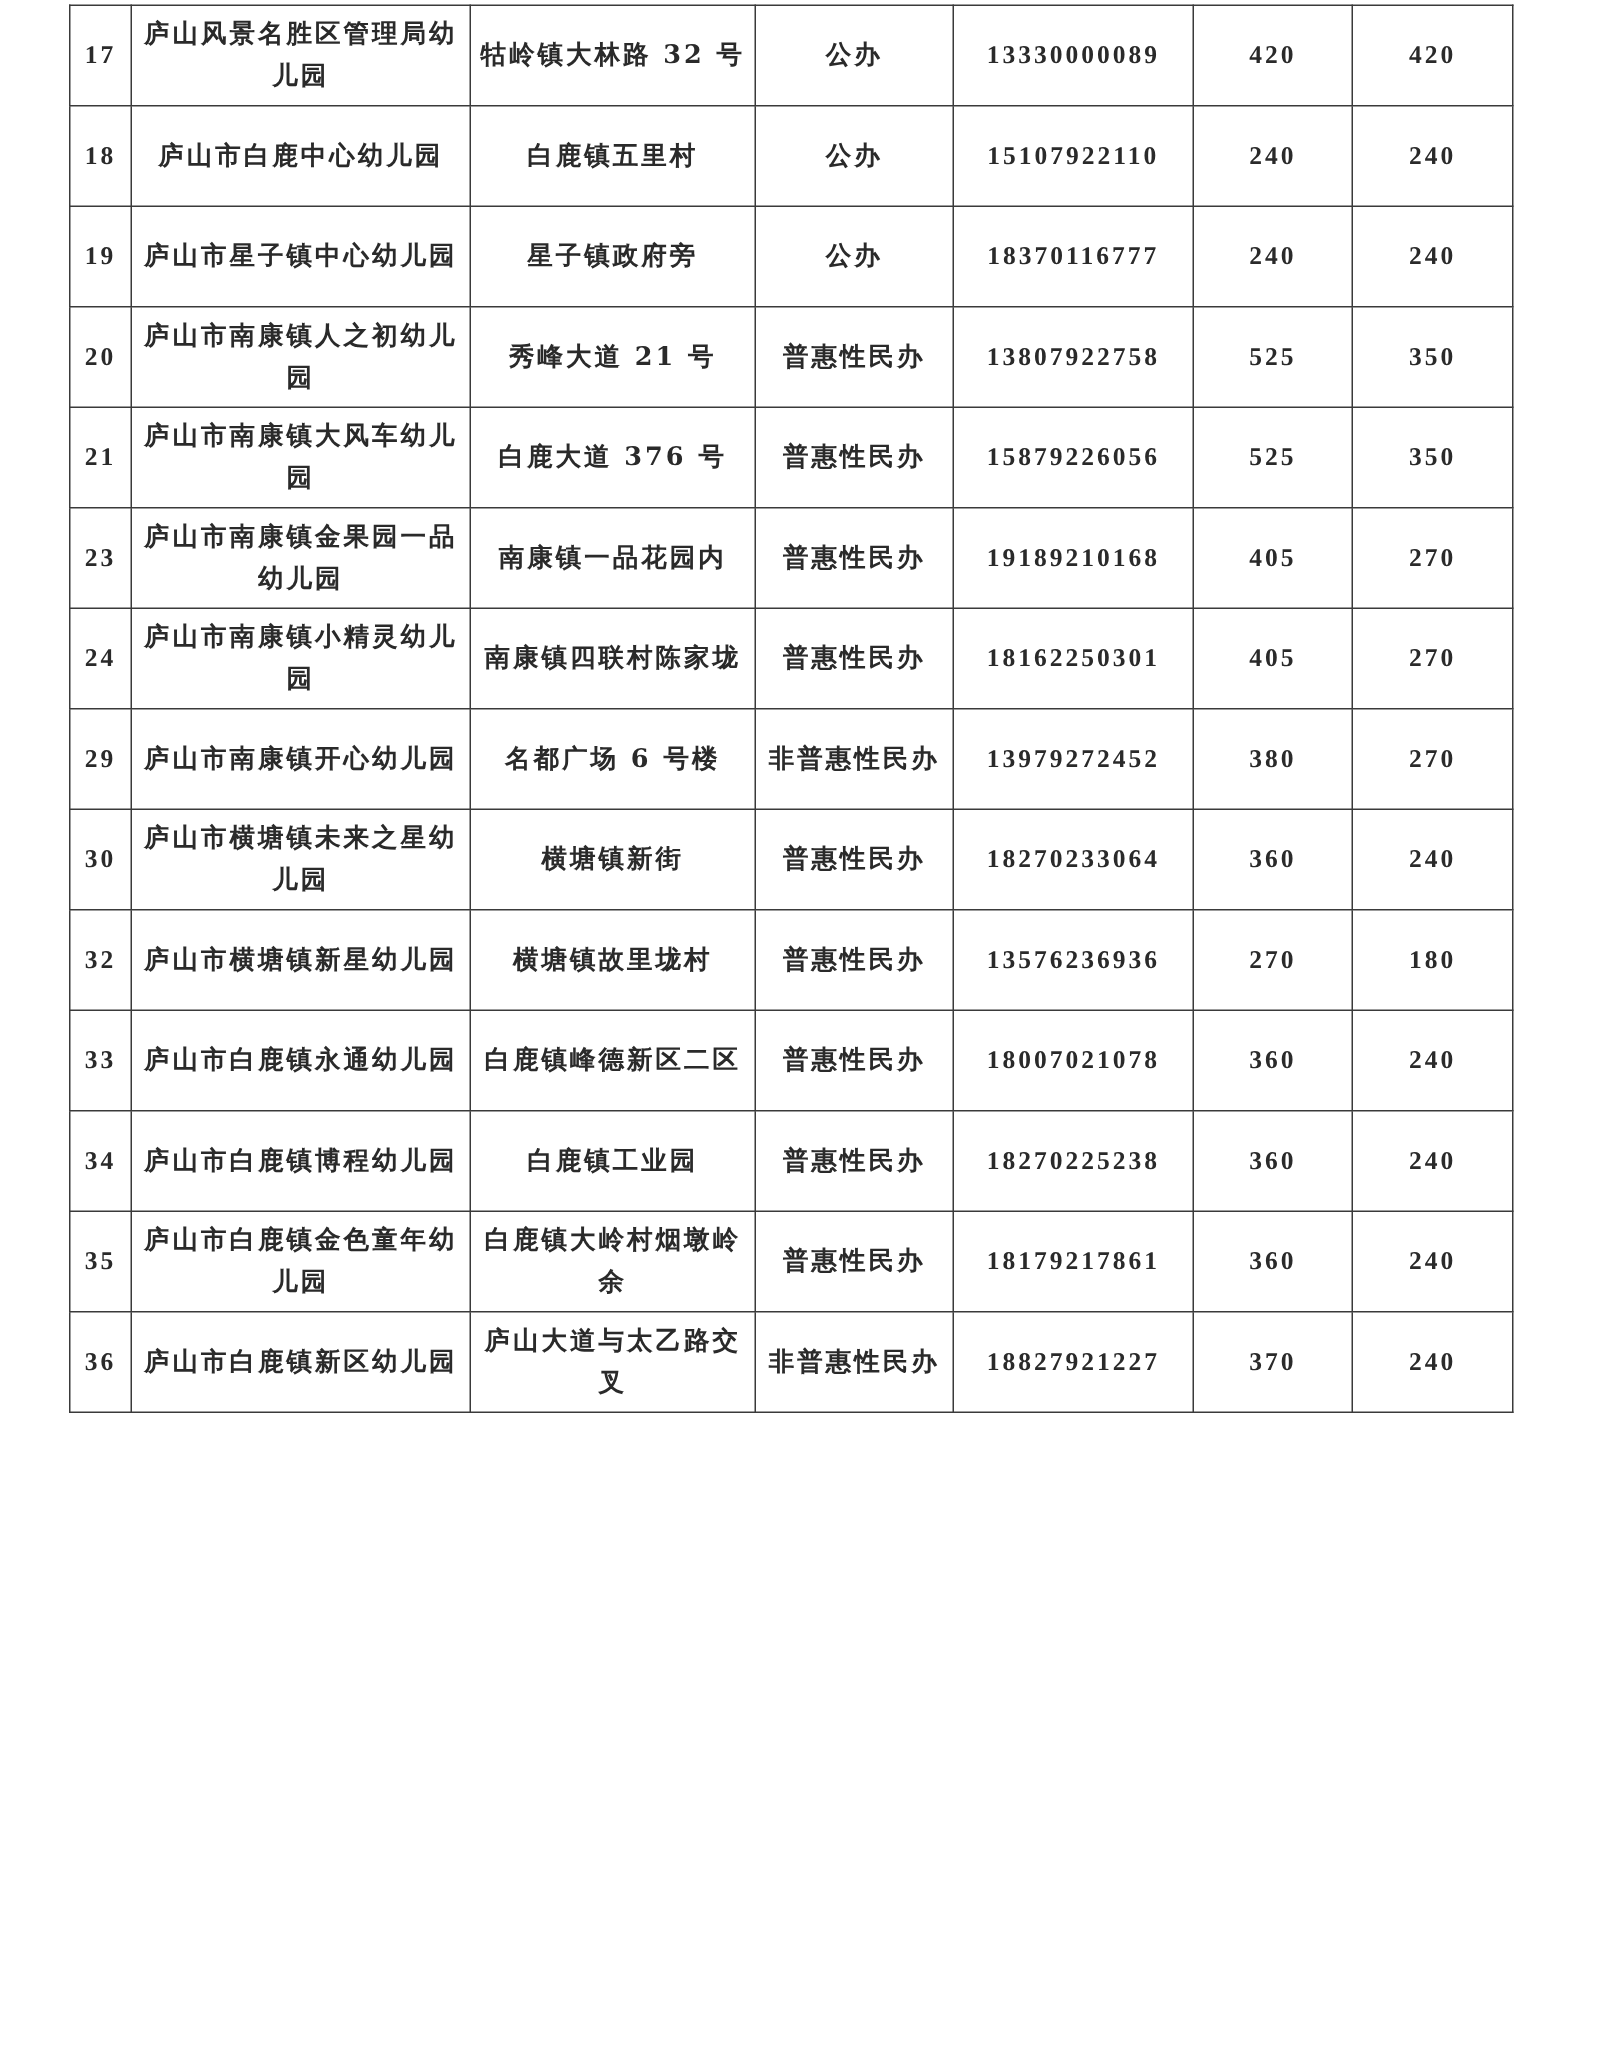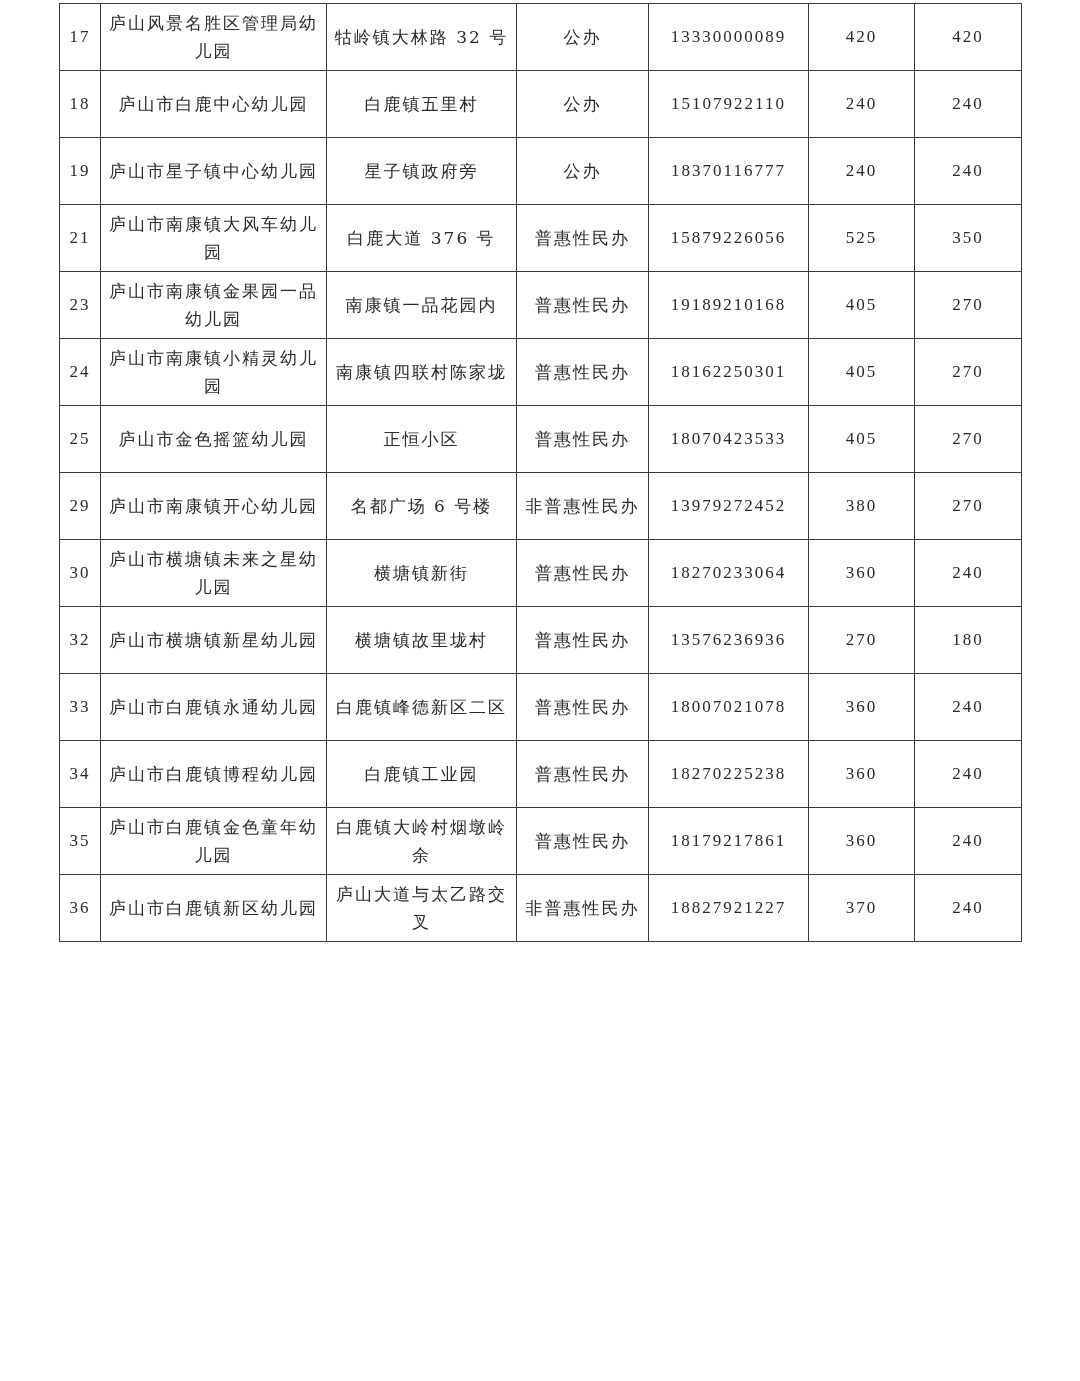--- a/index.html
+++ b/index.html
@@ -1,19 +1,19 @@
 <!DOCTYPE html>
 <html><head>
 <meta charset="utf-8">
 <style>
   html, body { margin: 0; padding: 0; background: #ffffff; }
   body { width: 1080px; height: 1381px; position: relative; overflow: hidden;
          font-family: "DejaVu Serif", "Liberation Serif", serif; color: #2a2a2a; }
-  table.doc-table { position: absolute; left: 59px; top: 3px; border-collapse: collapse;
-         table-layout: fixed; width: 962px; }
+  table.doc-table { position: absolute; left: 46px; top: 3px; border-collapse: collapse;
+         table-layout: fixed; width: 962px; font-weight: bold; }
   table.doc-table td { border: 1.3px solid #3a3a3a; height: 66px; padding: 0 4px;
          text-align: center; vertical-align: middle; font-size: 17px; line-height: 28px;
          letter-spacing: 2px; overflow: hidden; }
   td.c-no { font-family: "Liberation Serif", serif; font-size: 18px; letter-spacing: 1px; }
   td.c-num { font-family: "Liberation Serif", serif; font-size: 18px; letter-spacing: 2px; }
   td.c-name { padding: 0 12px; }
   td.c-addr { padding: 0 14px; }
   td.c-type { padding: 0 14px; }
 </style>
 </head>
@@ -51,20 +51,29 @@
       <tr>
     <td class="c-no">19</td>
     <td class="c-name">庐山市星子镇中心幼儿园</td>
     <td class="c-addr">星子镇政府旁</td>
     <td class="c-type">公办</td>
     <td class="c-num">18370116777</td>
     <td class="c-num">240</td>
     <td class="c-num">240</td>
   </tr>
       <tr>
+    <td class="c-no">20</td>
+    <td class="c-name">庐山市南康镇人之初幼儿园</td>
+    <td class="c-addr">秀峰大道 21 号</td>
+    <td class="c-type">普惠性民办</td>
+    <td class="c-num">13807922758</td>
+    <td class="c-num">525</td>
+    <td class="c-num">350</td>
+  </tr>
+      <tr>
     <td class="c-no">21</td>
     <td class="c-name">庐山市南康镇大风车幼儿园</td>
     <td class="c-addr">白鹿大道 376 号</td>
     <td class="c-type">普惠性民办</td>
     <td class="c-num">15879226056</td>
     <td class="c-num">525</td>
     <td class="c-num">350</td>
   </tr>
       <tr>
     <td class="c-no">23</td>
@@ -74,29 +83,20 @@
     <td class="c-num">19189210168</td>
     <td class="c-num">405</td>
     <td class="c-num">270</td>
   </tr>
       <tr>
     <td class="c-no">24</td>
     <td class="c-name">庐山市南康镇小精灵幼儿园</td>
     <td class="c-addr">南康镇四联村陈家垅</td>
     <td class="c-type">普惠性民办</td>
     <td class="c-num">18162250301</td>
-    <td class="c-num">405</td>
-    <td class="c-num">270</td>
-  </tr>
-      <tr>
-    <td class="c-no">25</td>
-    <td class="c-name">庐山市金色摇篮幼儿园</td>
-    <td class="c-addr">正恒小区</td>
-    <td class="c-type">普惠性民办</td>
-    <td class="c-num">18070423533</td>
     <td class="c-num">405</td>
     <td class="c-num">270</td>
   </tr>
       <tr>
     <td class="c-no">29</td>
     <td class="c-name">庐山市南康镇开心幼儿园</td>
     <td class="c-addr">名都广场 6 号楼</td>
     <td class="c-type">非普惠性民办</td>
     <td class="c-num">13979272452</td>
     <td class="c-num">380</td>

